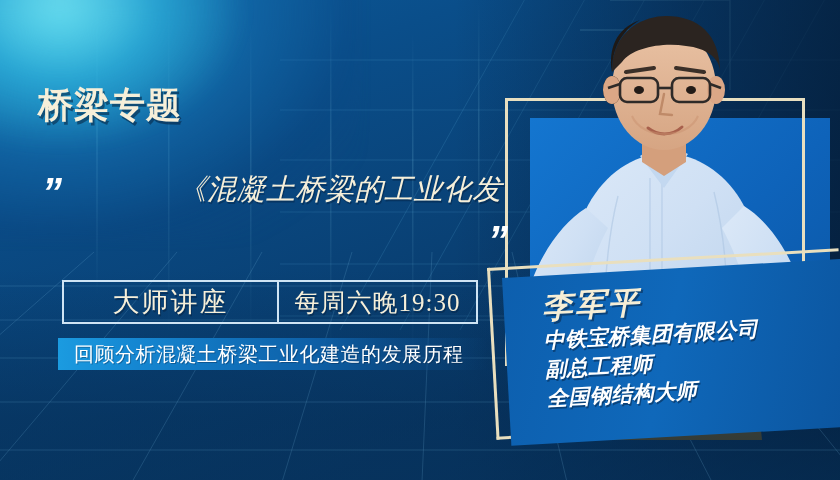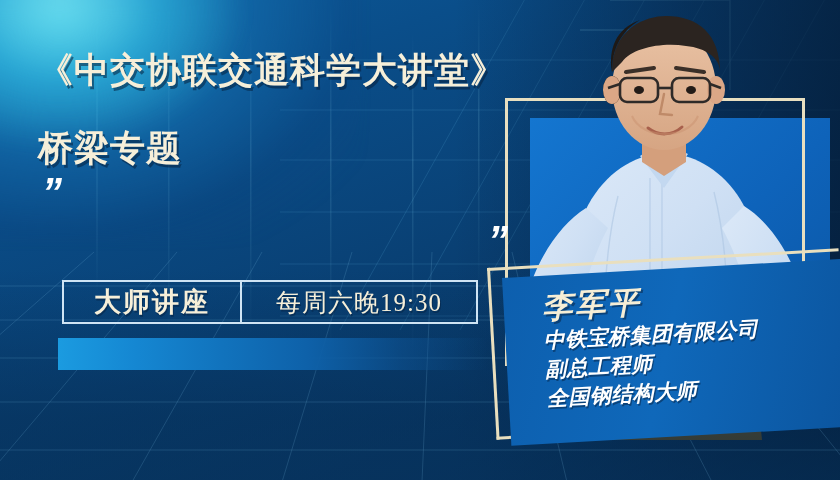--- a/index.html
+++ b/index.html
@@ -116,21 +116,21 @@
     position:absolute;left:62px;top:280px;
     width:416px;height:44px;
     border:2px solid #cfe4f4;
     display:flex;align-items:stretch;
   }
   .schedule .cell{
     display:flex;align-items:center;justify-content:center;
     color:#f6efd9;white-space:nowrap;
   }
   .schedule .c-left{
-    width:176px;font-size:27px;font-weight:bold;letter-spacing:2px;
+    width:213px;font-size:27px;font-weight:normal;letter-spacing:2px;
     text-shadow:1px 2px 0 rgba(5,32,62,.5);
   }
   .schedule .divider{width:2px;background:#cfe4f4;}
   .schedule .c-right{
     flex:1;font-size:25px;font-weight:normal;letter-spacing:1px;
     text-shadow:1px 2px 0 rgba(5,32,62,.5);
     font-family:Liberation Serif, serif;
   }
 
   
@@ -330,38 +330,39 @@
       <path d="M164 84 L160 104 L172 105" stroke="#bf8a68" stroke-width="2.4" fill="none" stroke-linecap="round"></path>
 
       <path d="M148 118 C 158 126, 172 126, 182 117" stroke="#a8604c" stroke-width="3" fill="none" stroke-linecap="round"></path>
 
       <path d="M130 104 C 140 132, 190 132, 200 104" stroke="#c79madd" fill="none"></path>
       <path d="M132 106 C 142 130, 188 130, 198 106" stroke="#c9926f" stroke-opacity=".5" stroke-width="2" fill="none"></path>
     </svg>
   </div>
 
   <div class="headline">
-    <span>《中交协联交通科学大讲堂》</span>
     <span class="l2">桥梁专题</span>
   </div>
 
   <div class="topic-wrap">
     <span class="qmark open">”</span>
     <div class="topic">
+      <div>《混凝土桥梁的工业化发</div>
     </div>
     <span class="qmark close">”</span>
   </div>
 
   <div class="schedule">
     <div class="cell c-left">大师讲座</div>
     <div class="divider"></div>
     <div class="cell c-right">每周六晚19:30</div>
   </div>
 
   <div class="descbar"></div>
+  <div class="desc">回顾分析混凝土桥梁工业化建造的发展历程</div>
 
   <div class="spk-frame"></div>
   <div class="spk-card">
     <div class="spk-inner">
       <div class="spk-name">李军平</div>
       <div class="spk-line">中铁宝桥集团有限公司</div>
       <div class="spk-line">副总工程师</div>
       <div class="spk-line">全国钢结构大师</div>
     </div>
   </div>

